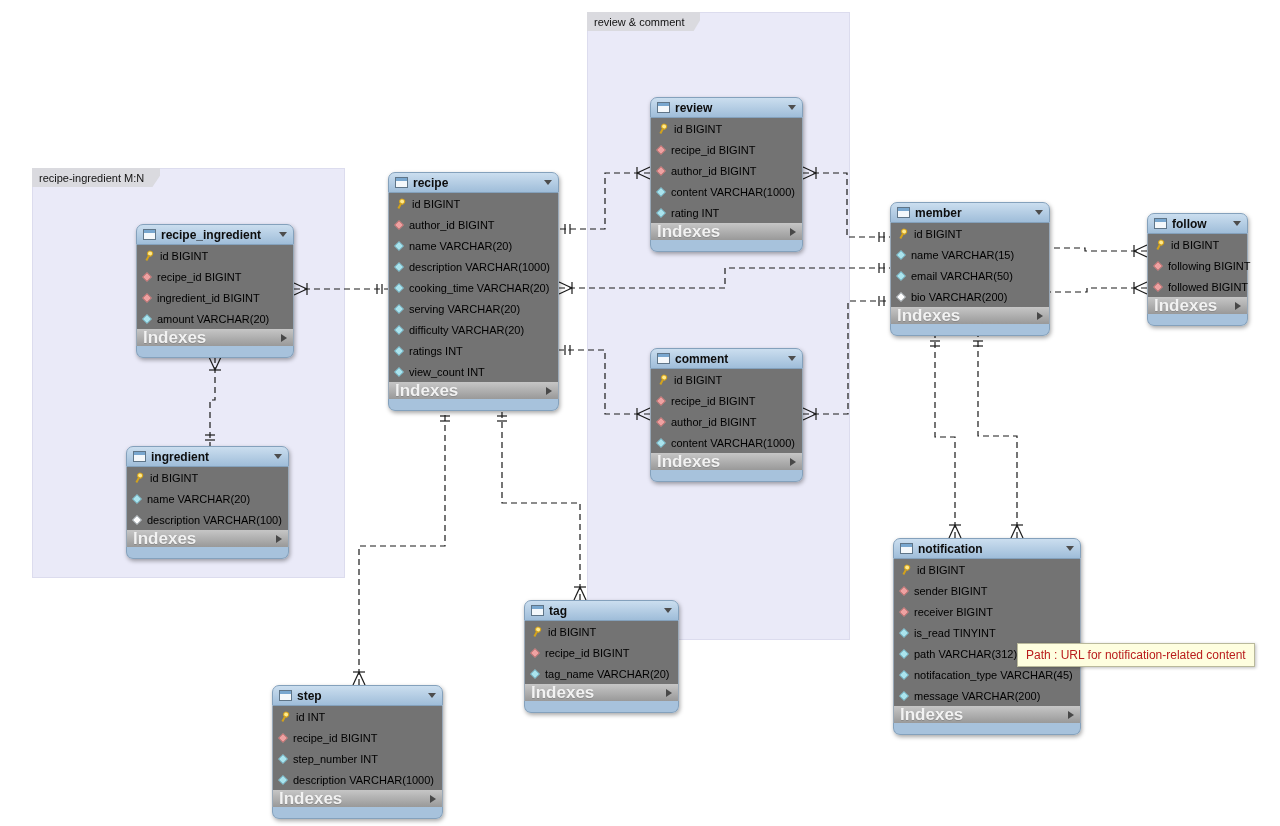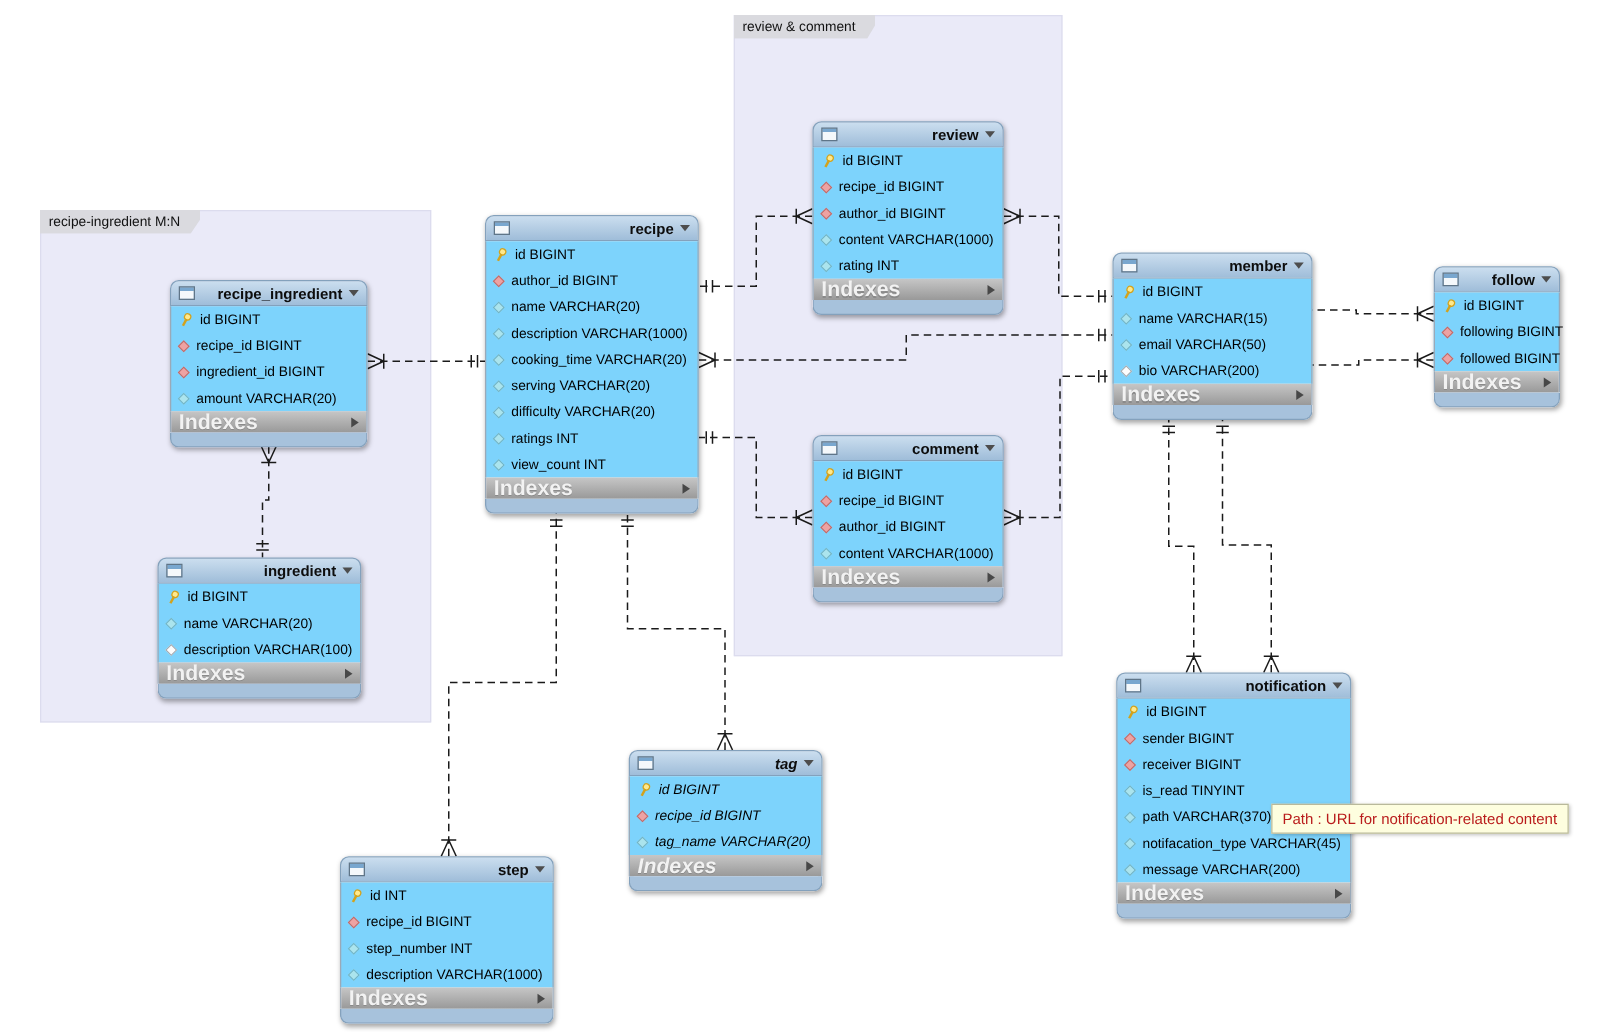--- a/index.html
+++ b/index.html
@@ -11,30 +11,30 @@
   .region-tab{position:absolute;top:-1px;left:-1px;height:19px;background:#DADADF;
               display:flex;align-items:center;padding:0 16px 0 7px;font-size:11px;color:#111;
               clip-path:polygon(0 0,100% 0,100% 40%,94% 100%,0 100%);white-space:nowrap;}
 
   
   #wires{position:absolute;left:0;top:0;z-index:2;}
   #wires polyline{fill:none;stroke:#1A1A1A;stroke-width:1.2;stroke-dasharray:6 4;}
   #wires line{stroke:#1A1A1A;stroke-width:1.2;}
 
   
-  .tbl{position:absolute;z-index:3;border-radius:7px;box-shadow:1px 2px 4px rgba(0,0,0,.35);text-align:right;}
+  .tbl{position:absolute;z-index:3;border-radius:7px;box-shadow:1px 2px 4px rgba(0,0,0,.35);}
   .tbl-header{height:21px;background:linear-gradient(#CBDEEF,#9FBDD9);
               border:1px solid #84A1BC;border-radius:7px 7px 0 0;
               display:flex;align-items:center;gap:5px;padding:0 6px;box-sizing:border-box;}
   .tbl-title{flex:1;font-size:12px;font-weight:bold;color:#0d0d0d;white-space:nowrap;overflow:hidden;}
   .tbl-grid-icon{width:13px;height:11px;box-sizing:border-box;border:1px solid #5F7588;
                  background:linear-gradient(#79A7CF 0 3px,#F4F8FB 3px);flex:0 0 auto;}
   .caret{width:0;height:0;border-left:4px solid transparent;border-right:4px solid transparent;
          border-top:5px solid #4D4D4D;flex:0 0 auto;}
-  .tbl-body{background:#7dd3fc;border-left:1px solid #9AA9B8;border-right:1px solid #9AA9B8;}
+  .tbl-body{background:#737373;border-left:1px solid #9AA9B8;border-right:1px solid #9AA9B8;}
   .row{height:21px;display:flex;align-items:center;gap:6px;padding:0 6px;font-size:11px;color:#000;
        white-space:nowrap;}
   .ic{width:8px;height:8px;box-sizing:border-box;transform:rotate(45deg) scale(.85);flex:0 0 auto;}
   .ic.fk{background:#EEA2A2;border:1px solid #BC6B6B;}
   .ic.attr{background:#ABE4ED;border:1px solid #6FB3C6;}
   .ic.nullable{background:#FDFDFD;border:1px solid #9FA9B1;}
   .key{width:11px;height:11px;position:relative;transform:rotate(28deg);flex:0 0 auto;}
   .key::before{content:'';position:absolute;left:2.5px;top:0;width:6px;height:6px;box-sizing:border-box;
                border:1.6px solid #D3A21C;border-radius:50%;background:#FFE98C;}
   .key::after{content:'';position:absolute;left:4.9px;top:5px;width:1.7px;height:5.5px;background:#D3A21C;}
@@ -54,21 +54,21 @@
 </style>
 </head>
 <body>
 
 <div id="stage">
     <div class="region" style="left: 32px; top: 168px; width: 313px; height: 410px; padding-left: 25px;">
       <div class="region-tab">
         <span>recipe-ingredient M:N</span>
       </div>
     </div>
-    <div class="region" style="left: 587px; top: 12px; width: 263px; height: 513px;">
+    <div class="region" style="left: 587px; top: 12px; width: 263px; height: 628px;">
       <div class="region-tab">
         <span>review &amp; comment</span>
       </div>
     </div>
     <svg id="wires" width="1280" height="826">
       <g>
         <polyline points="294,289 388,289"></polyline>
         <line x1="307" y1="295" x2="307" y2="283"></line>
         <line x1="307" y1="289" x2="294" y2="295"></line>
         <line x1="307" y1="289" x2="294" y2="283"></line>
@@ -391,21 +391,21 @@
           <span class="ic fk"></span>
           <span>followed BIGINT</span>
         </div>
       </div>
       <div class="tbl-indexes">
         <span class="lbl">Indexes</span>
         <span class="arrow"></span>
       </div>
       <div class="tbl-footer"></div>
     </div>
-    <div class="tbl" style="left: 503px; top: 600px; width: 155px; font-style: italic;">
+    <div class="tbl" style="left: 524px; top: 600px; width: 155px;">
       <div class="tbl-header">
         <span class="tbl-grid-icon"></span>
         <span class="tbl-title">tag</span>
         <span class="caret"></span>
       </div>
       <div class="tbl-body">
         <div class="row">
           <span class="key"></span>
           <span>id BIGINT</span>
         </div>
@@ -472,21 +472,21 @@
         <div class="row">
           <span class="ic fk"></span>
           <span>receiver BIGINT</span>
         </div>
         <div class="row">
           <span class="ic attr"></span>
           <span>is_read TINYINT</span>
         </div>
         <div class="row">
           <span class="ic attr"></span>
-          <span>path VARCHAR(370)</span>
+          <span>path VARCHAR(312)</span>
         </div>
         <div class="row">
           <span class="ic attr"></span>
           <span>notifacation_type VARCHAR(45)</span>
         </div>
         <div class="row">
           <span class="ic attr"></span>
           <span>message VARCHAR(200)</span>
         </div>
       </div>

